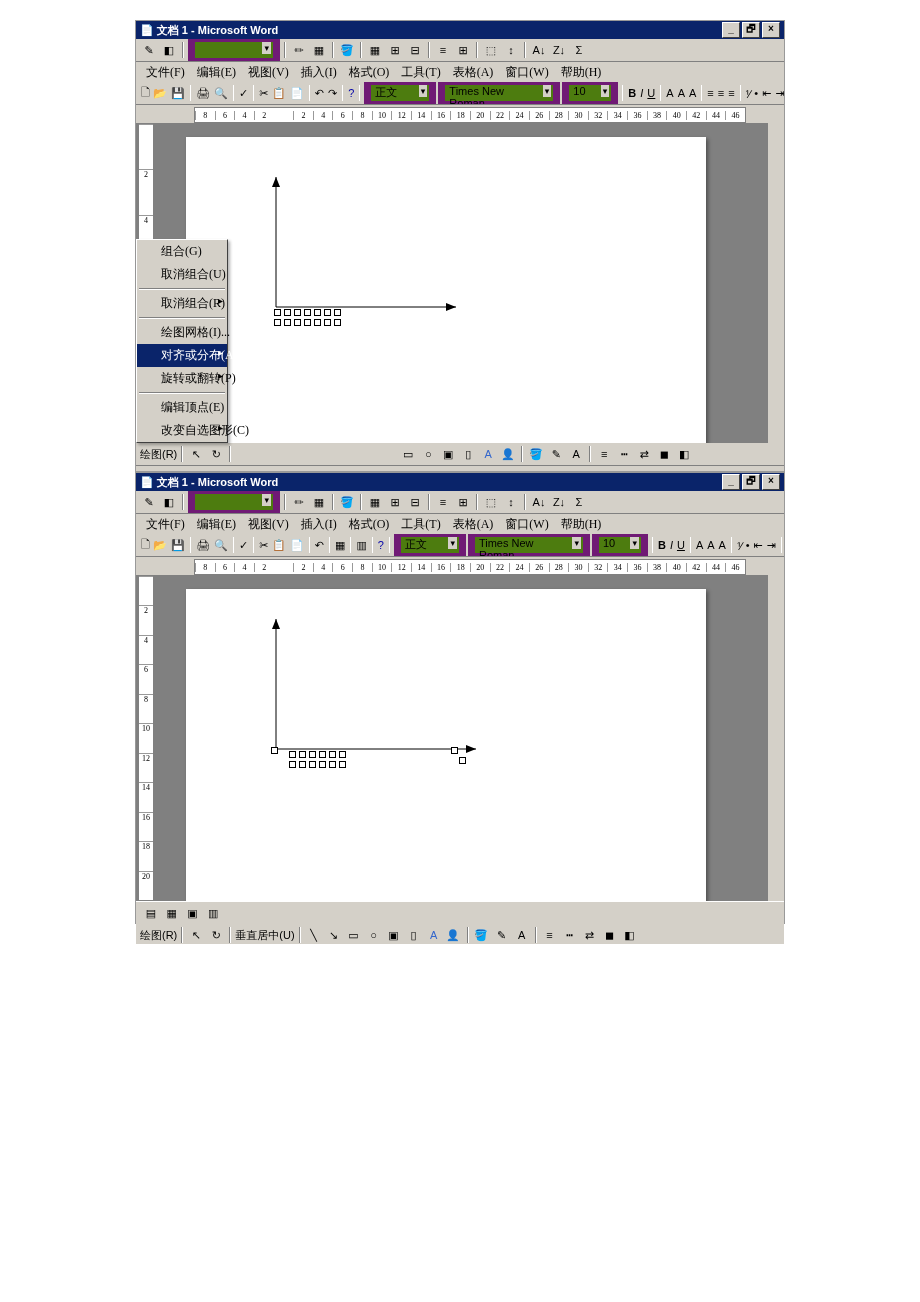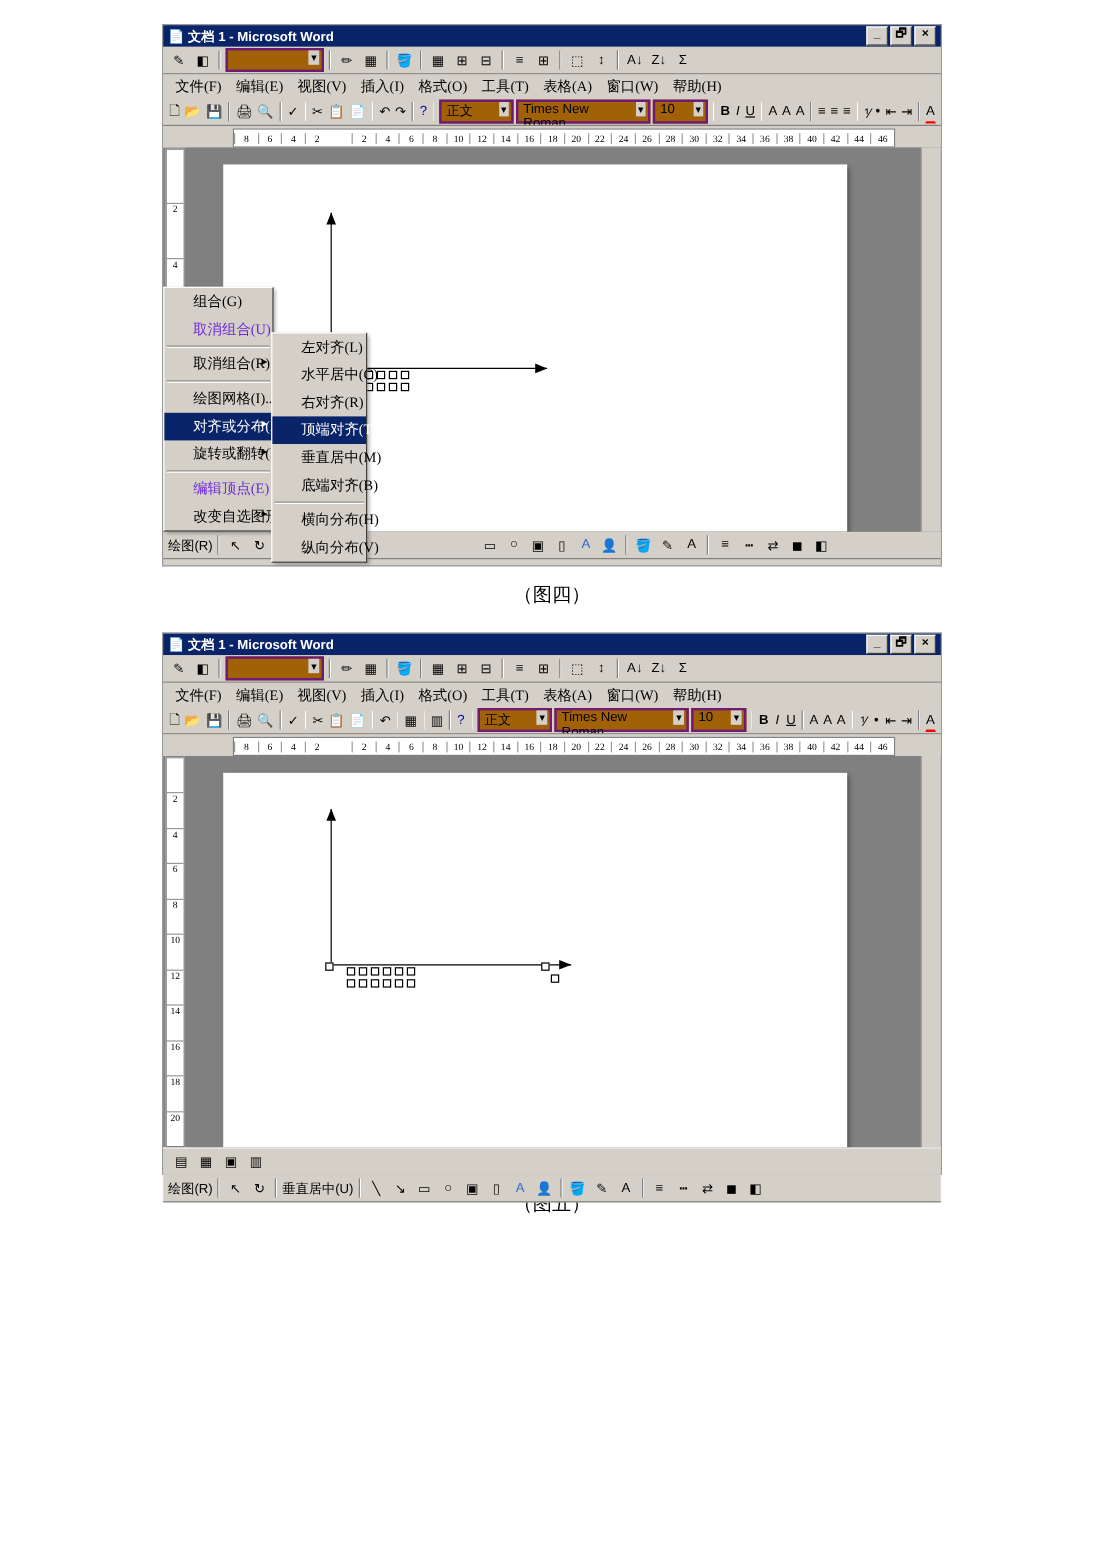--- a/index.html
+++ b/index.html
@@ -16,25 +16,25 @@
 .ruler-h{background:#fff;height:14px;border:1px solid #808080;margin:2px 20px 0 60px;font-size:8px;display:flex;align-items:center;overflow:hidden;color:#000}
 .ruler-h .tick{flex:1;text-align:center;border-left:1px solid #999}
 .workspace{display:flex;background:#808080;position:relative}
 .ruler-v{width:14px;background:#fff;border:1px solid #808080;margin:0 2px;font-size:8px;display:flex;flex-direction:column}
 .ruler-v .tick{flex:1;text-align:center;border-top:1px solid #999}
 .docarea{flex:1;background:#808080;padding:14px 30px;overflow:hidden;position:relative}
 .paper{background:#fff;width:520px;box-shadow:2px 2px 4px rgba(0,0,0,.4);position:relative}
 .caption{text-align:center;font-size:16px;padding:14px 0 20px;font-family:"SimSun",serif}
 .ctxmenu{position:absolute;background:#d4d0c8;border:1px solid #404040;border-top-color:#fff;border-left-color:#fff;font-size:12px;z-index:10;box-shadow:2px 2px 3px rgba(0,0,0,.3)}
 .ctxmenu .mi{padding:3px 18px 3px 24px;white-space:nowrap;position:relative}
-.ctxmenu .mi.dis{color:#6d28d9}
+.ctxmenu .mi.dis{color:#000000}
 .ctxmenu .mi.hl{background:#0a246a;color:#fff}
 .ctxmenu .mi.arrow::after{content:"▸";position:absolute;right:4px;font-size:10px}
 .ctxmenu .msep{border-top:1px solid #808080;border-bottom:1px solid #fff;margin:2px 2px}
-.combo{background:#a16207;border:2px solid #701a75;height:16px;font-size:11px;padding:0 14px 0 4px;display:inline-block;min-width:40px;position:relative}
+.combo{background:#4d7c0f;border:7px solid #701a75;height:16px;font-size:11px;padding:0 14px 0 4px;display:inline-block;min-width:40px;position:relative}
 .combo::after{content:"▾";position:absolute;right:2px;top:0;background:#d4d0c8;font-size:9px;padding:1px 2px}
 .scrollbar-v{width:16px;background:#d4d0c8;border-left:1px solid #808080}
 .statusbar{height:18px;background:#d4d0c8;border-top:1px solid #fff;font-size:11px;padding:2px 6px}
 .handles{position:absolute;border:none}
 .handles .h{width:5px;height:5px;background:#fff;border:1px solid #000;position:absolute}
 </style>
 </head>
 <body>
 
 <div class="page">
@@ -210,31 +210,20 @@
       <div class="msep"></div>
       <div class="mi arrow">取消组合(R)</div>
       <div class="msep"></div>
       <div class="mi">绘图网格(I)...</div>
       <div class="mi hl arrow">对齐或分布(A)</div>
       <div class="mi arrow">旋转或翻转(P)</div>
       <div class="msep"></div>
       <div class="mi dis">编辑顶点(E)</div>
       <div class="mi arrow">改变自选图形(C)</div>
     </div>
-    <div class="ctxmenu" style="left:90px;bottom:-26px;width:78px">
-      <div class="mi">左对齐(L)</div>
-      <div class="mi">水平居中(C)</div>
-      <div class="mi">右对齐(R)</div>
-      <div class="mi hl">顶端对齐(T)</div>
-      <div class="mi">垂直居中(M)</div>
-      <div class="mi">底端对齐(B)</div>
-      <div class="msep"></div>
-      <div class="mi">横向分布(H)</div>
-      <div class="mi">纵向分布(V)</div>
-    </div>
   </div>
   <div class="toolbar">
     <span>绘图(R)</span>
     <span class="sep"></span>
     <span class="tbbtn">↖</span>
     <span class="tbbtn">↻</span>
     <span class="sep"></span>
     <span style="width:60px"></span>
     <span style="width:100px"></span>
     <span class="tbbtn">▭</span>
@@ -248,21 +237,20 @@
     <span class="tbbtn">✎</span>
     <span class="tbbtn">A</span>
     <span class="sep"></span>
     <span class="tbbtn">≡</span>
     <span class="tbbtn">┅</span>
     <span class="tbbtn">⇄</span>
     <span class="tbbtn">◼</span>
     <span class="tbbtn">◧</span>
   </div>
 </div>
-<div class="caption">（图四）</div>
 
 <div class="shot" style="height:450px">
   <div class="titlebar">
     <span><span>📄</span> <span>文档 1 - Microsoft Word</span></span>
     <span class="btns">
       <span class="btn">_</span>
       <span class="btn">🗗</span>
       <span class="btn">×</span>
     </span>
   </div>
@@ -453,15 +441,14 @@
     <span class="tbbtn">✎</span>
     <span class="tbbtn">A</span>
     <span class="sep"></span>
     <span class="tbbtn">≡</span>
     <span class="tbbtn">┅</span>
     <span class="tbbtn">⇄</span>
     <span class="tbbtn">◼</span>
     <span class="tbbtn">◧</span>
   </div>
 </div>
-<div class="caption">（图五）</div>
 
 </div>
 
 </body></html>

